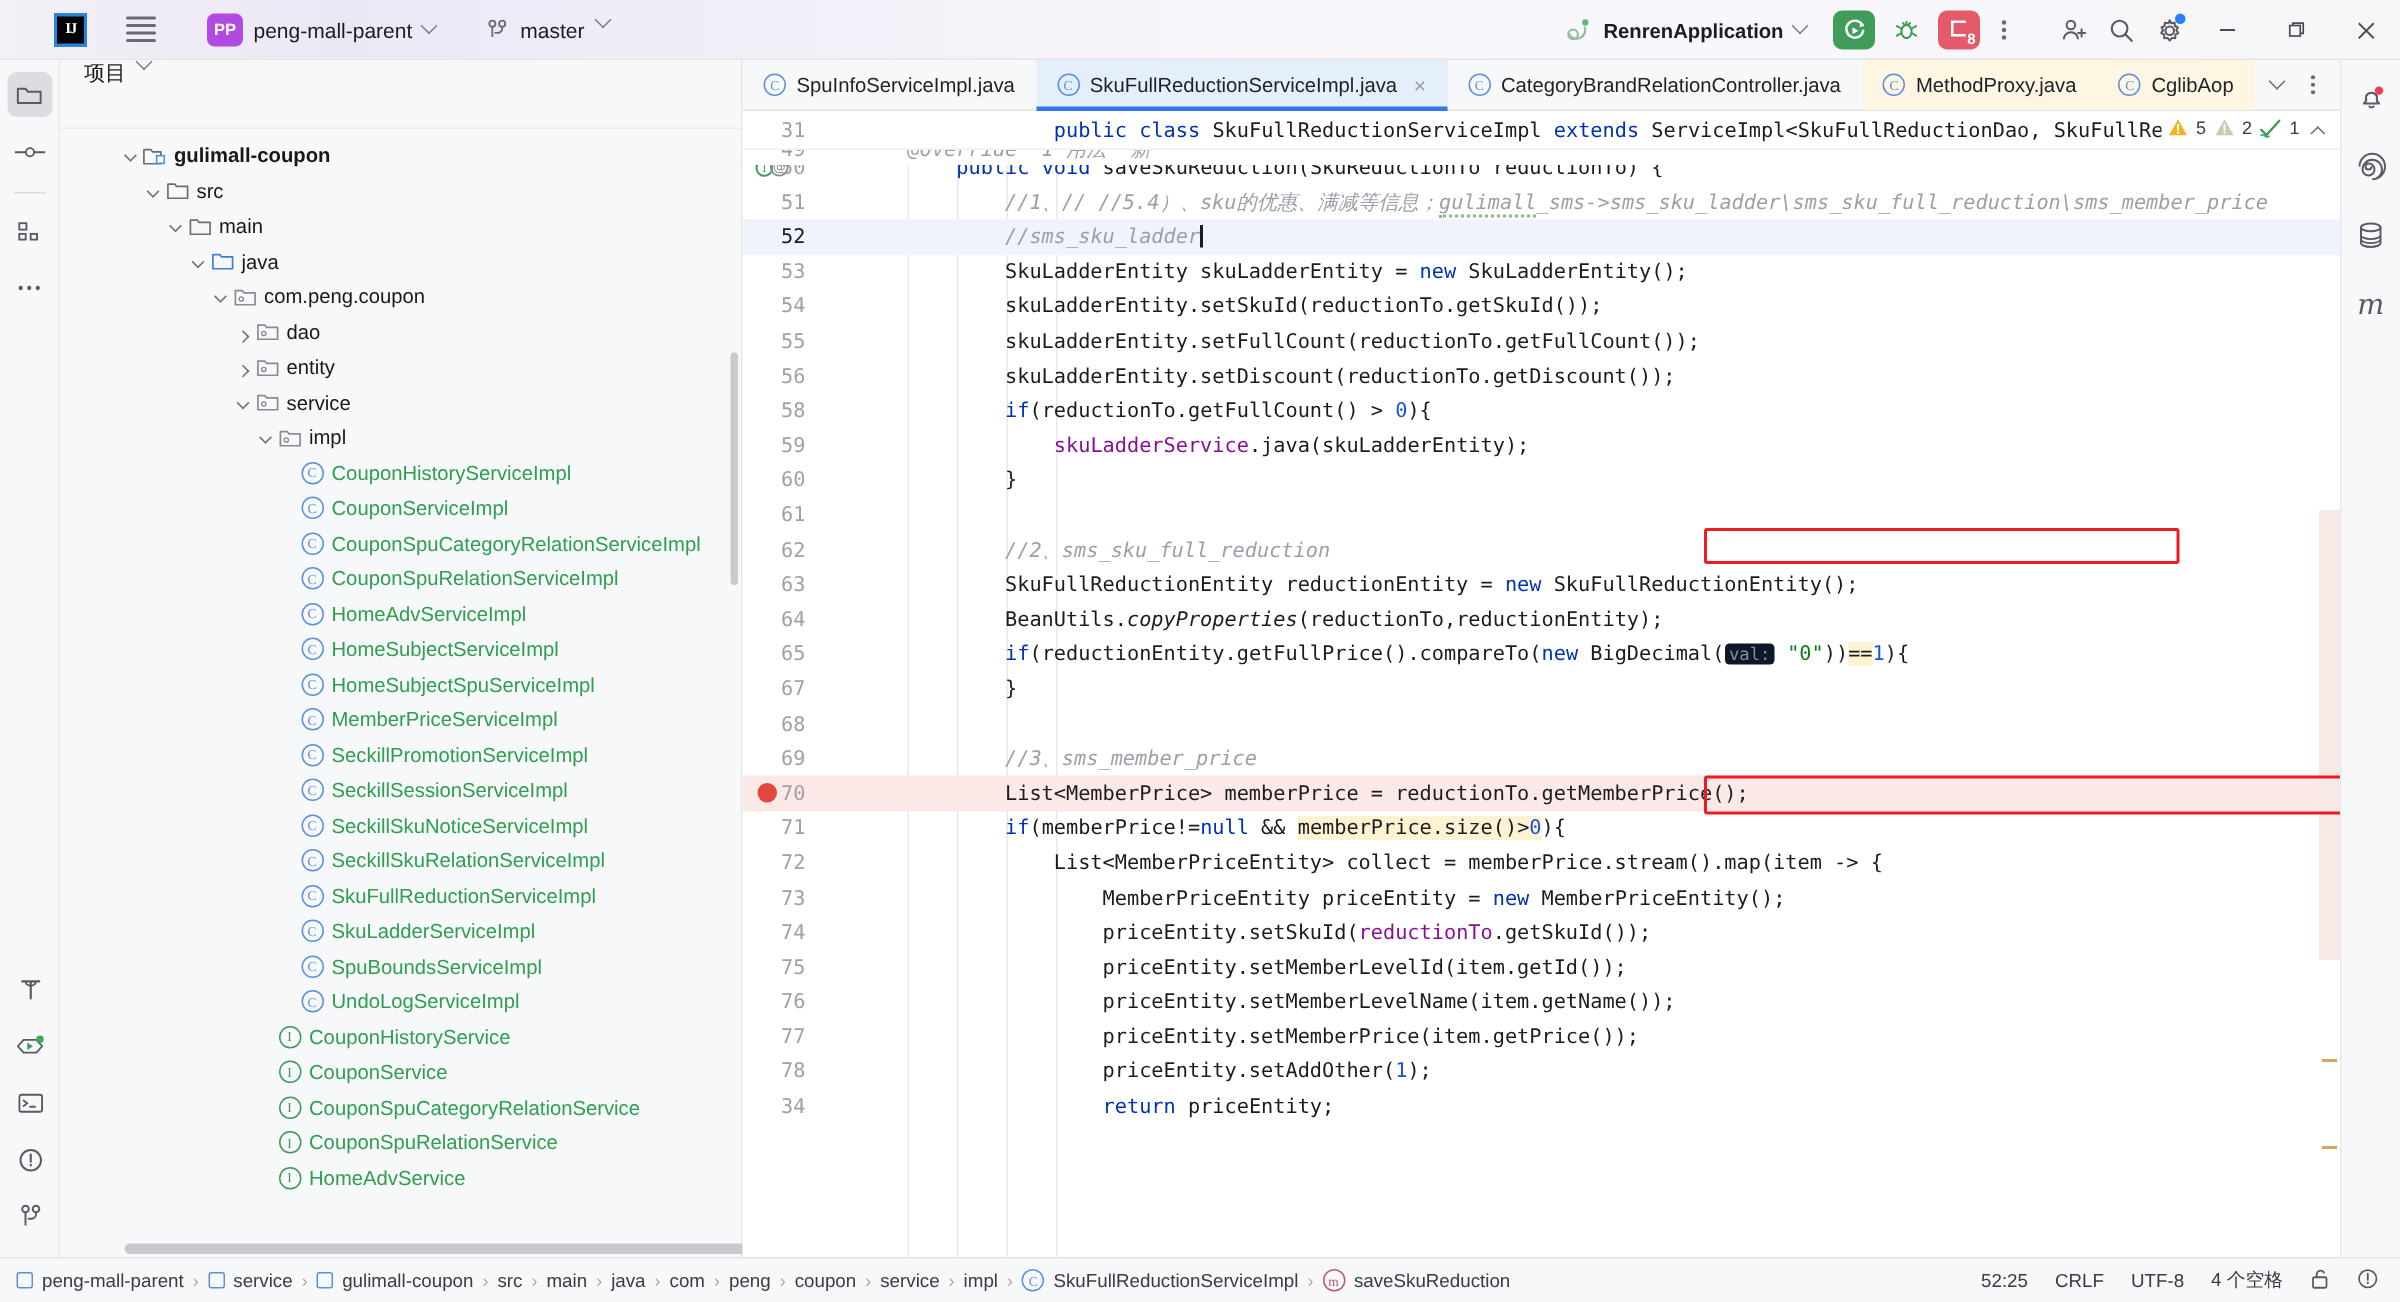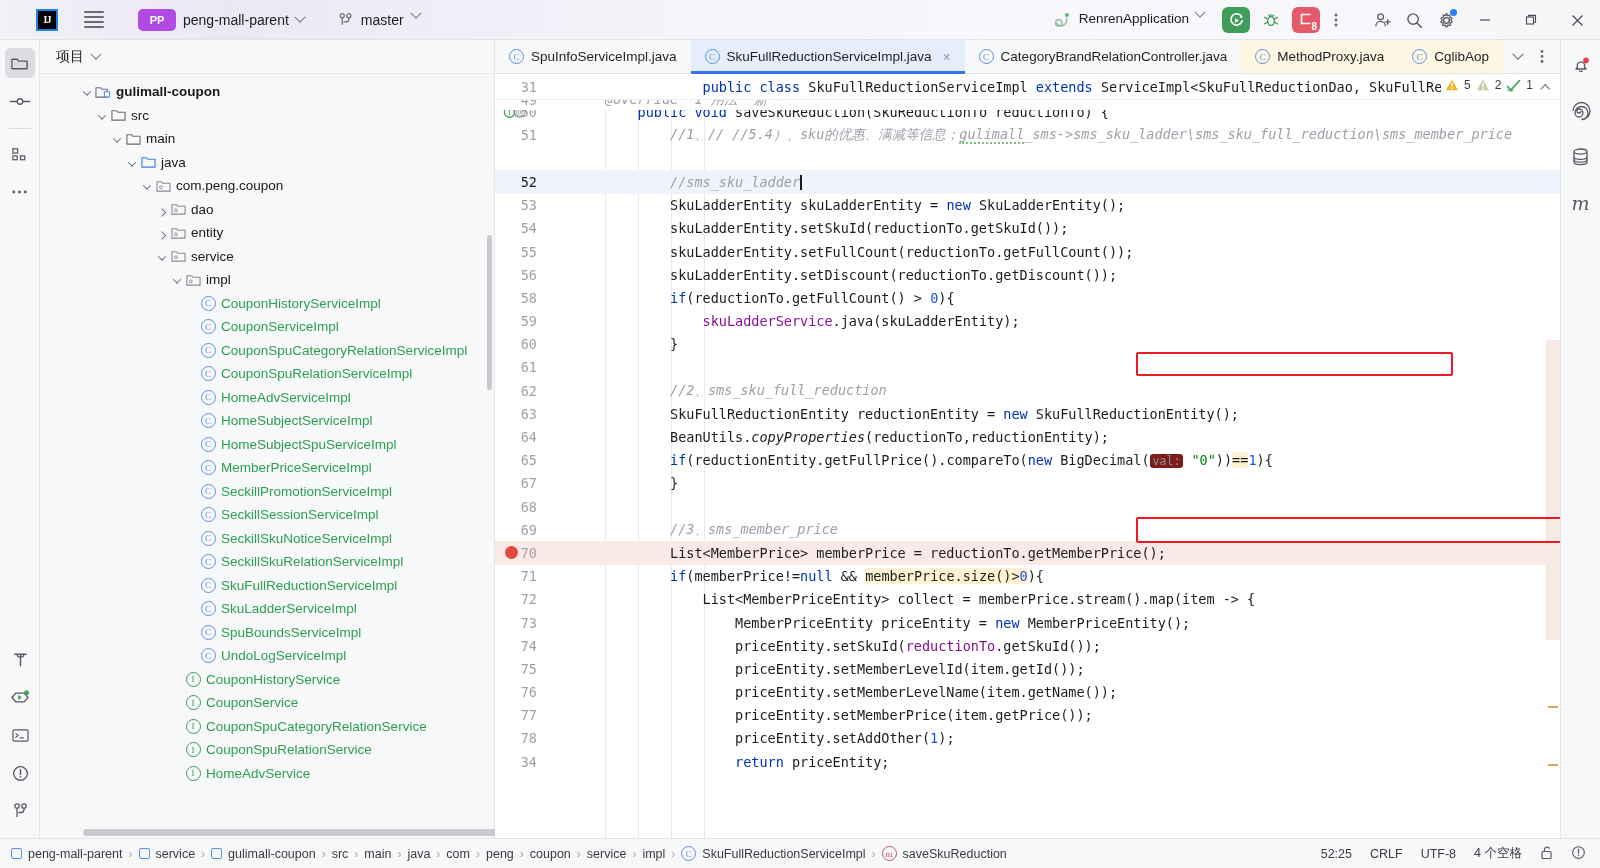--- a/index.html
+++ b/index.html
@@ -26,30 +26,30 @@
     color: #fff; font-size: 10px; font-weight: bold; letter-spacing: -1px;
     font-family: "Liberation Serif", serif;
   }
   .hamburger { margin-left: 26px; width: 20px; display: flex; flex-direction: column; gap: 3px; cursor: pointer;}
   .hamburger i { display:block; height: 2px; background: #6a6a70; border-radius: 1px;}
   .proj-chip {
     margin-left: 28px; display: flex; align-items: center; gap: 7px; cursor: pointer;
     padding: 3px 6px; border-radius: 5px;
   }
   .proj-badge {
-    width: 38px; height: 22px; border-radius: 5px; background: #b14ae0;
+    width: 24px; height: 22px; border-radius: 5px; background: #b14ae0;
     color: #fff; font-size: 11px; font-weight: bold; display: flex;
     align-items: center; justify-content: center;
   }
   .tb-text { font-size: 14px; color: #1c1c1e; }
   .chev { width: 8px; height: 8px; border-right: 1.6px solid #7b7b82; border-bottom: 1.6px solid #7b7b82;
           transform: rotate(45deg) translate(-2px,-2px); display:inline-block; }
   .branch-chip { margin-left: 22px; display: flex; align-items: flex-start; gap: 8px; cursor: pointer; padding: 3px 6px; border-radius: 5px;}
   .tb-right { position: absolute; right: 0; top: 0; height: 40px; display: flex; align-items: center; }
-  .runconf { display: flex; gap: 7px; cursor: pointer; padding: 4px 8px; border-radius: 5px; }
+  .runconf { display: flex; align-items: center; gap: 7px; cursor: pointer; padding: 4px 8px; border-radius: 5px; font-weight: bold; }
   .runbtn {
     width: 28px; height: 26px; border-radius: 6px; background: #3f9c59; margin-left: 10px;
     display: flex; align-items: center; justify-content: center; cursor: pointer;
   }
   .dbgbtn { width: 26px; height: 26px; margin-left: 8px; display:flex;align-items:center;justify-content:center;cursor:pointer;}
   .stopbtn {
     width: 28px; height: 26px; border-radius: 6px; background: #e55a6a; margin-left: 8px;
     display: flex; align-items: center; justify-content: center; cursor: pointer; position: relative;
   }
   .ic-btn { width: 32px; height: 32px; display: flex; align-items: center; justify-content: center; cursor: pointer; position: relative;}
@@ -64,21 +64,21 @@
     width: 40px; flex: 0 0 40px; background: #f7f8fa; border-right: 1px solid #e7e8ea;
     display: flex; flex-direction: column; align-items: center; padding-top: 8px; position: relative;
   }
   .rail-ic { width: 30px; height: 30px; margin-bottom: 8px; display: flex; align-items: center; justify-content: center; cursor: pointer; border-radius: 6px; position: relative;}
   .rail-ic.active { background: #dcdde1; }
   .rail-div { width: 22px; height: 1px; background: #dcdde0; margin: 4px 0 10px 0;}
   .rail-bottom { position: absolute; bottom: 4px; left: 0; width: 40px; display: flex; flex-direction: column; align-items: center; }
 
   
   .projpanel { width: 455px; flex: 0 0 455px; background: #f7f8fa; border-right: 1px solid #e3e4e6; display: flex; flex-direction: column; min-height: 0; position: relative;}
-  .proj-header { height: 34px; display: flex; align-items: center; padding-left: 16px; gap: 8px; border-bottom: 1px solid #e9eaec;}
+  .proj-header { height: 46px; display: flex; align-items: flex-start; padding-left: 16px; gap: 8px; border-bottom: 1px solid #e9eaec;}
   .proj-title { font-size: 14px; color: #1c1c1e; }
   .tree { flex: 1; overflow: hidden; padding-top: 6px; position: relative; font-size: 13.5px; }
   .trow { height: 23.5px; display: flex; align-items: center; white-space: nowrap; cursor: pointer; padding-right: 8px;}
   .tw { display: inline-block; width: 14px; text-align: center; flex: 0 0 14px;}
   .arrow { display: inline-block; width: 6px; height: 6px; border-right: 1.5px solid #6d6d73; border-bottom: 1.5px solid #6d6d73; }
   .arrow.down { transform: rotate(45deg) translate(-1px,-1px); }
   .arrow.right { transform: rotate(-45deg) translate(-1px,1px); }
   .ticon { flex: 0 0 18px; width: 18px; display: flex; align-items: center; justify-content: center; margin-right: 4px;}
   .tlabel { color: #17181a; }
   .tlabel.bold { font-weight: bold; }
@@ -108,31 +108,31 @@
   .sticky {
     position: absolute; top: 0; left: 0; right: 0; height: 26px; background: #fff; z-index: 6;
     display: flex; align-items: center; border-bottom: 1px solid #eeeef0;
   }
   .gut-n { width: 52px; text-align: right; padding-right: 10px; color: #a0a1a7; flex: 0 0 52px; }
   .lines { position: absolute; top: 26px; left: 0; right: 0; bottom: 0; }
   .ln { height: 23.2px; display: flex; align-items: center; position: relative; white-space: pre; }
   .ln .num { width: 52px; flex: 0 0 52px; text-align: right; padding-right: 10px; color: #a0a1a7; }
   .ln .gutter { width: 58px; flex: 0 0 58px; display: flex; align-items: center; gap: 3px; }
   .ln .code { flex: 1; color: #1c1c1e; }
-  .ln.cur { background: #eef3fc; margin-top: 24px; }
+  .ln.cur { background: #eef3fc; }
   .ln.cur .num { color: #1c1c1e; }
   .ln.bp { background: #fae9e6; }
   .kw { color: #0033b3; font-weight: normal; }
   .cls2 { color: #1c1c1e; }
   .cmt { color: #9ba0a8; font-style: italic; }
   .num2 { color: #1750eb; }
   .str { color: #067d17; }
   .fld { color: #871094; }
   .mth { color: #1c1c1e; font-style: italic; }
-  .hintp { background: #7f1d1d; color: #8b8d94; border-radius: 3px; padding: 0 3px; font-size: 11.5px; font-style: normal; }
+  .hintp { background: #0f172a; color: #8b8d94; border-radius: 3px; padding: 0 3px; font-size: 11.5px; font-style: normal; }
   .hl { background: #fdf3d3; }
   .typo { border-bottom: 2px dotted #7fbf7f; }
   .redbox { position: absolute; border: 2px solid #ee1b24; border-radius: 2px; pointer-events: none; z-index: 5;}
   .indentline { position: absolute; top: 0; bottom: 0; width: 1px; background: #e8e9eb; }
   .caret { display:inline-block; width: 1.5px; height: 15px; background: #1c1c1e; vertical-align: -3px; }
 
   
   .inspect { position: absolute; top: 2px; right: 4px; display: flex; align-items: center; gap: 5px; z-index: 9;
              font-family: "Liberation Sans", sans-serif; font-size: 12px; color: #3c3c41; background: #fff; padding: 2px 4px;}
   

